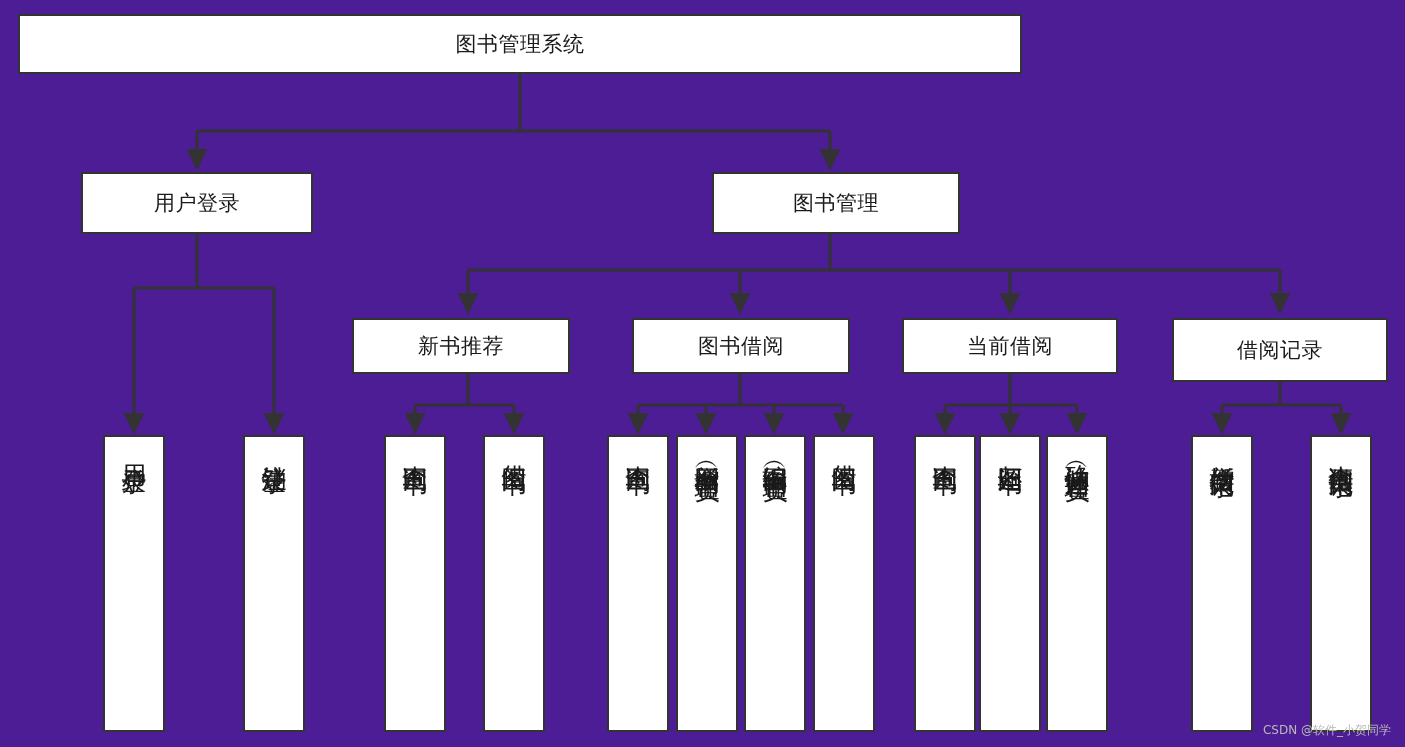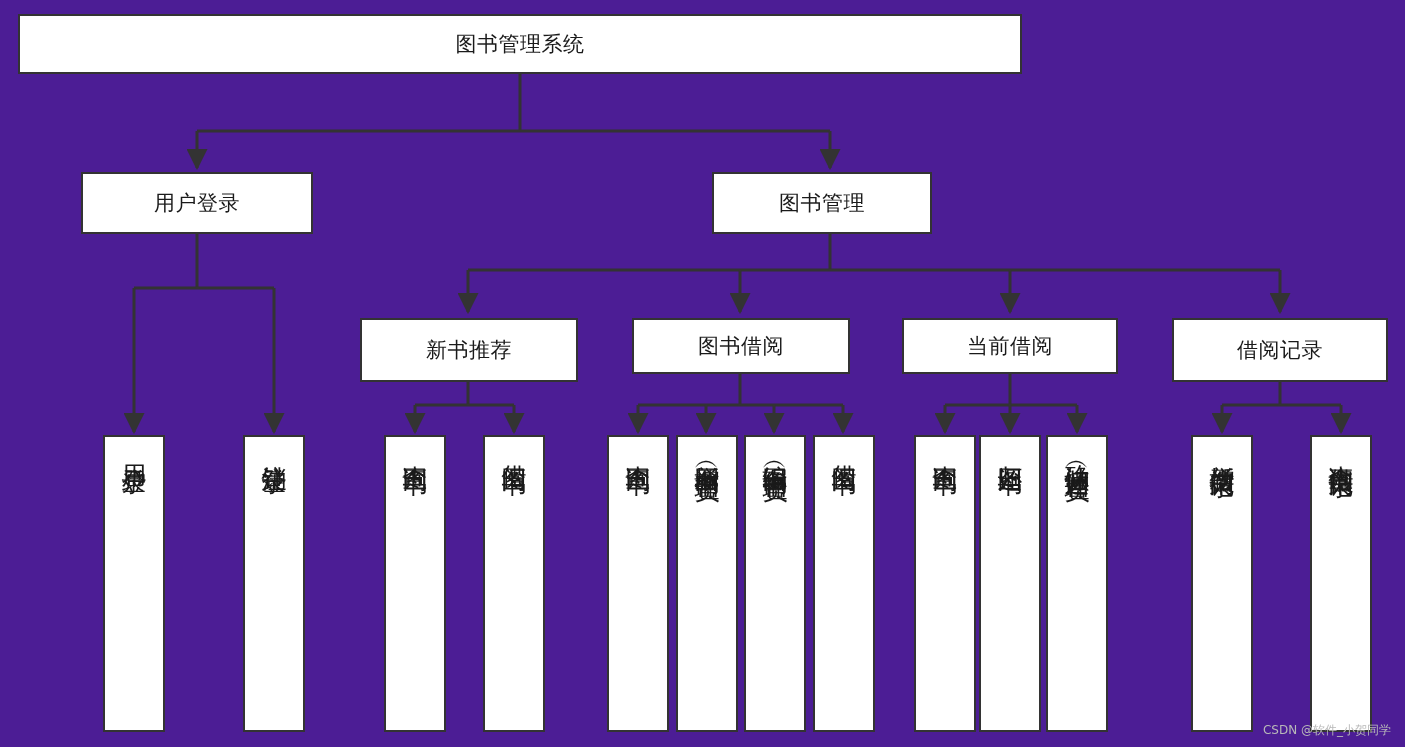--- a/index.html
+++ b/index.html
@@ -127,25 +127,25 @@
     </g>
   </svg>
 
   <div class="node horiz" style="left:18px; top:14px; width:1004px; height:60px;">
     <span class="label">图书管理系统</span>
   </div>
 
   <div class="node horiz" style="left:81px; top:172px; width:232px; height:62px;">
     <span class="label">用户登录</span>
   </div>
-  <div class="node horiz" style="left:712px; top:172px; width:220px; height:62px;">
+  <div class="node horiz" style="left:712px; top:172px; width:248px; height:62px;">
     <span class="label">图书管理</span>
   </div>
 
-  <div class="node horiz" style="left:360px; top:318px; width:218px; height:64px;">
+  <div class="node horiz" style="left:352px; top:318px; width:218px; height:56px;">
     <span class="label">新书推荐</span>
   </div>
   <div class="node horiz" style="left:632px; top:318px; width:218px; height:56px;">
     <span class="label">图书借阅</span>
   </div>
   <div class="node horiz" style="left:902px; top:318px; width:216px; height:56px;">
     <span class="label">当前借阅</span>
   </div>
   <div class="node horiz" style="left:1172px; top:318px; width:216px; height:64px;">
     <span class="label">借阅记录</span>

